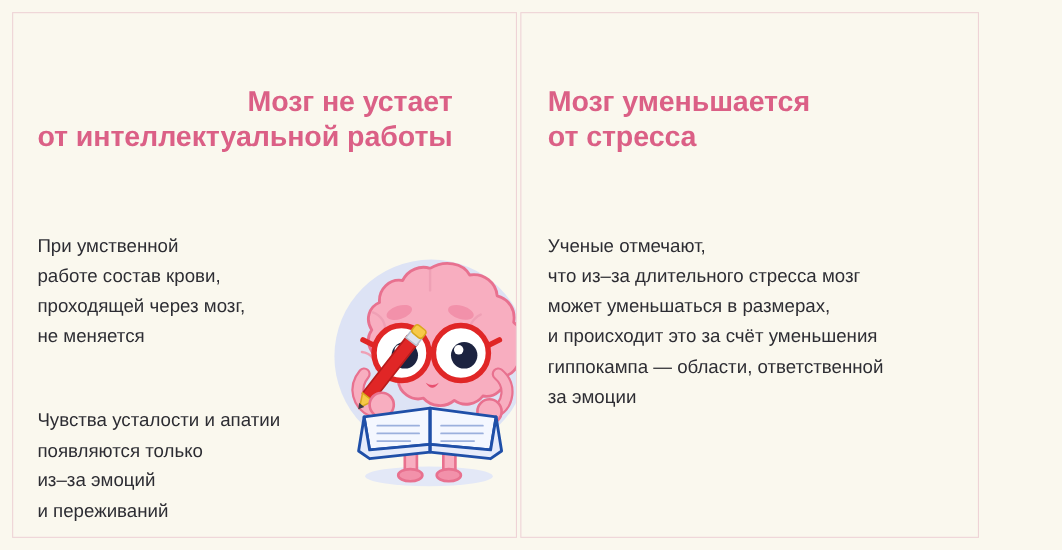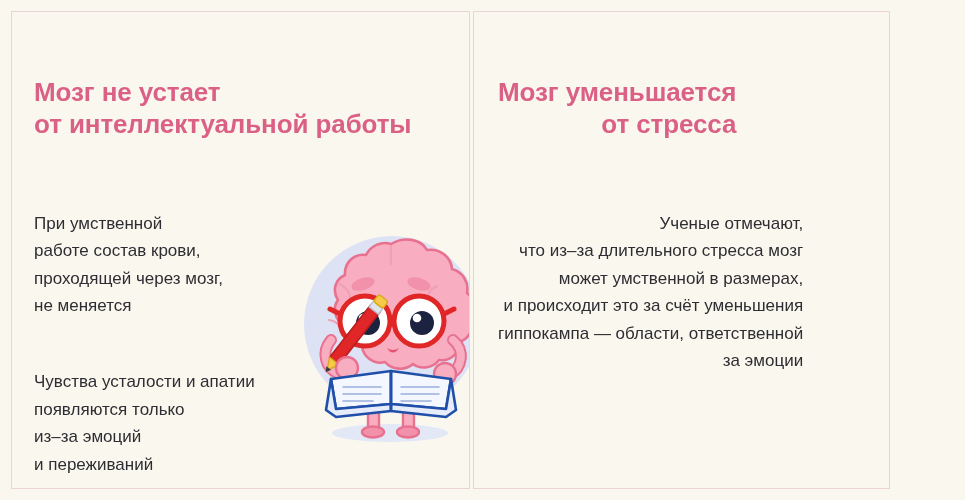--- a/index.html
+++ b/index.html
@@ -12,33 +12,33 @@
   .slide{position:relative;width:965px;height:500px;background:#faf8ee;}
 
   .panel{
     position:absolute;top:11px;height:478px;
     border:1.5px solid #eed3d6;
     background:#faf8ee;
     box-sizing:border-box;
     overflow:hidden;
   }
   #panel-left{left:11px;width:459px;}
-  #panel-right{left:473px;width:417px;text-align:right;}
+  #panel-right{left:473px;width:417px;}
 
   .panel-title{
     position:absolute;
     color:#db6086;
     font-size:26px;
     font-weight:bold;
     line-height:1.25;
     letter-spacing:-0.1px;
     white-space:pre-line;
     z-index:4;
   }
-  #panel-left .panel-title{left:22px;top:42px;}
+  #panel-left .panel-title{left:22px;top:42px;text-align:right;}
   #panel-right .panel-title{left:24px;top:42px;}
 
   .panel-body{
     position:absolute;
     color:#2d2d33;
     font-size:17px;
     line-height:1.62;
     white-space:pre-line;
     z-index:4;
   }
@@ -147,20 +147,20 @@
   </section>
 
   <section class="panel" id="panel-right">
 
     <h2 class="panel-title">Мозг уменьшается
 от стресса</h2>
 
     <div class="panel-body">
       <p class="para">Ученые отмечают,
 что из–за длительного стресса мозг
-может умственной в размерах,
+может уменьшаться в размерах,
 и происходит это за счёт уменьшения
 гиппокампа — области, ответственной
 за эмоции</p>
     </div>
 
   </section>
 </div>
 
 </body></html>

